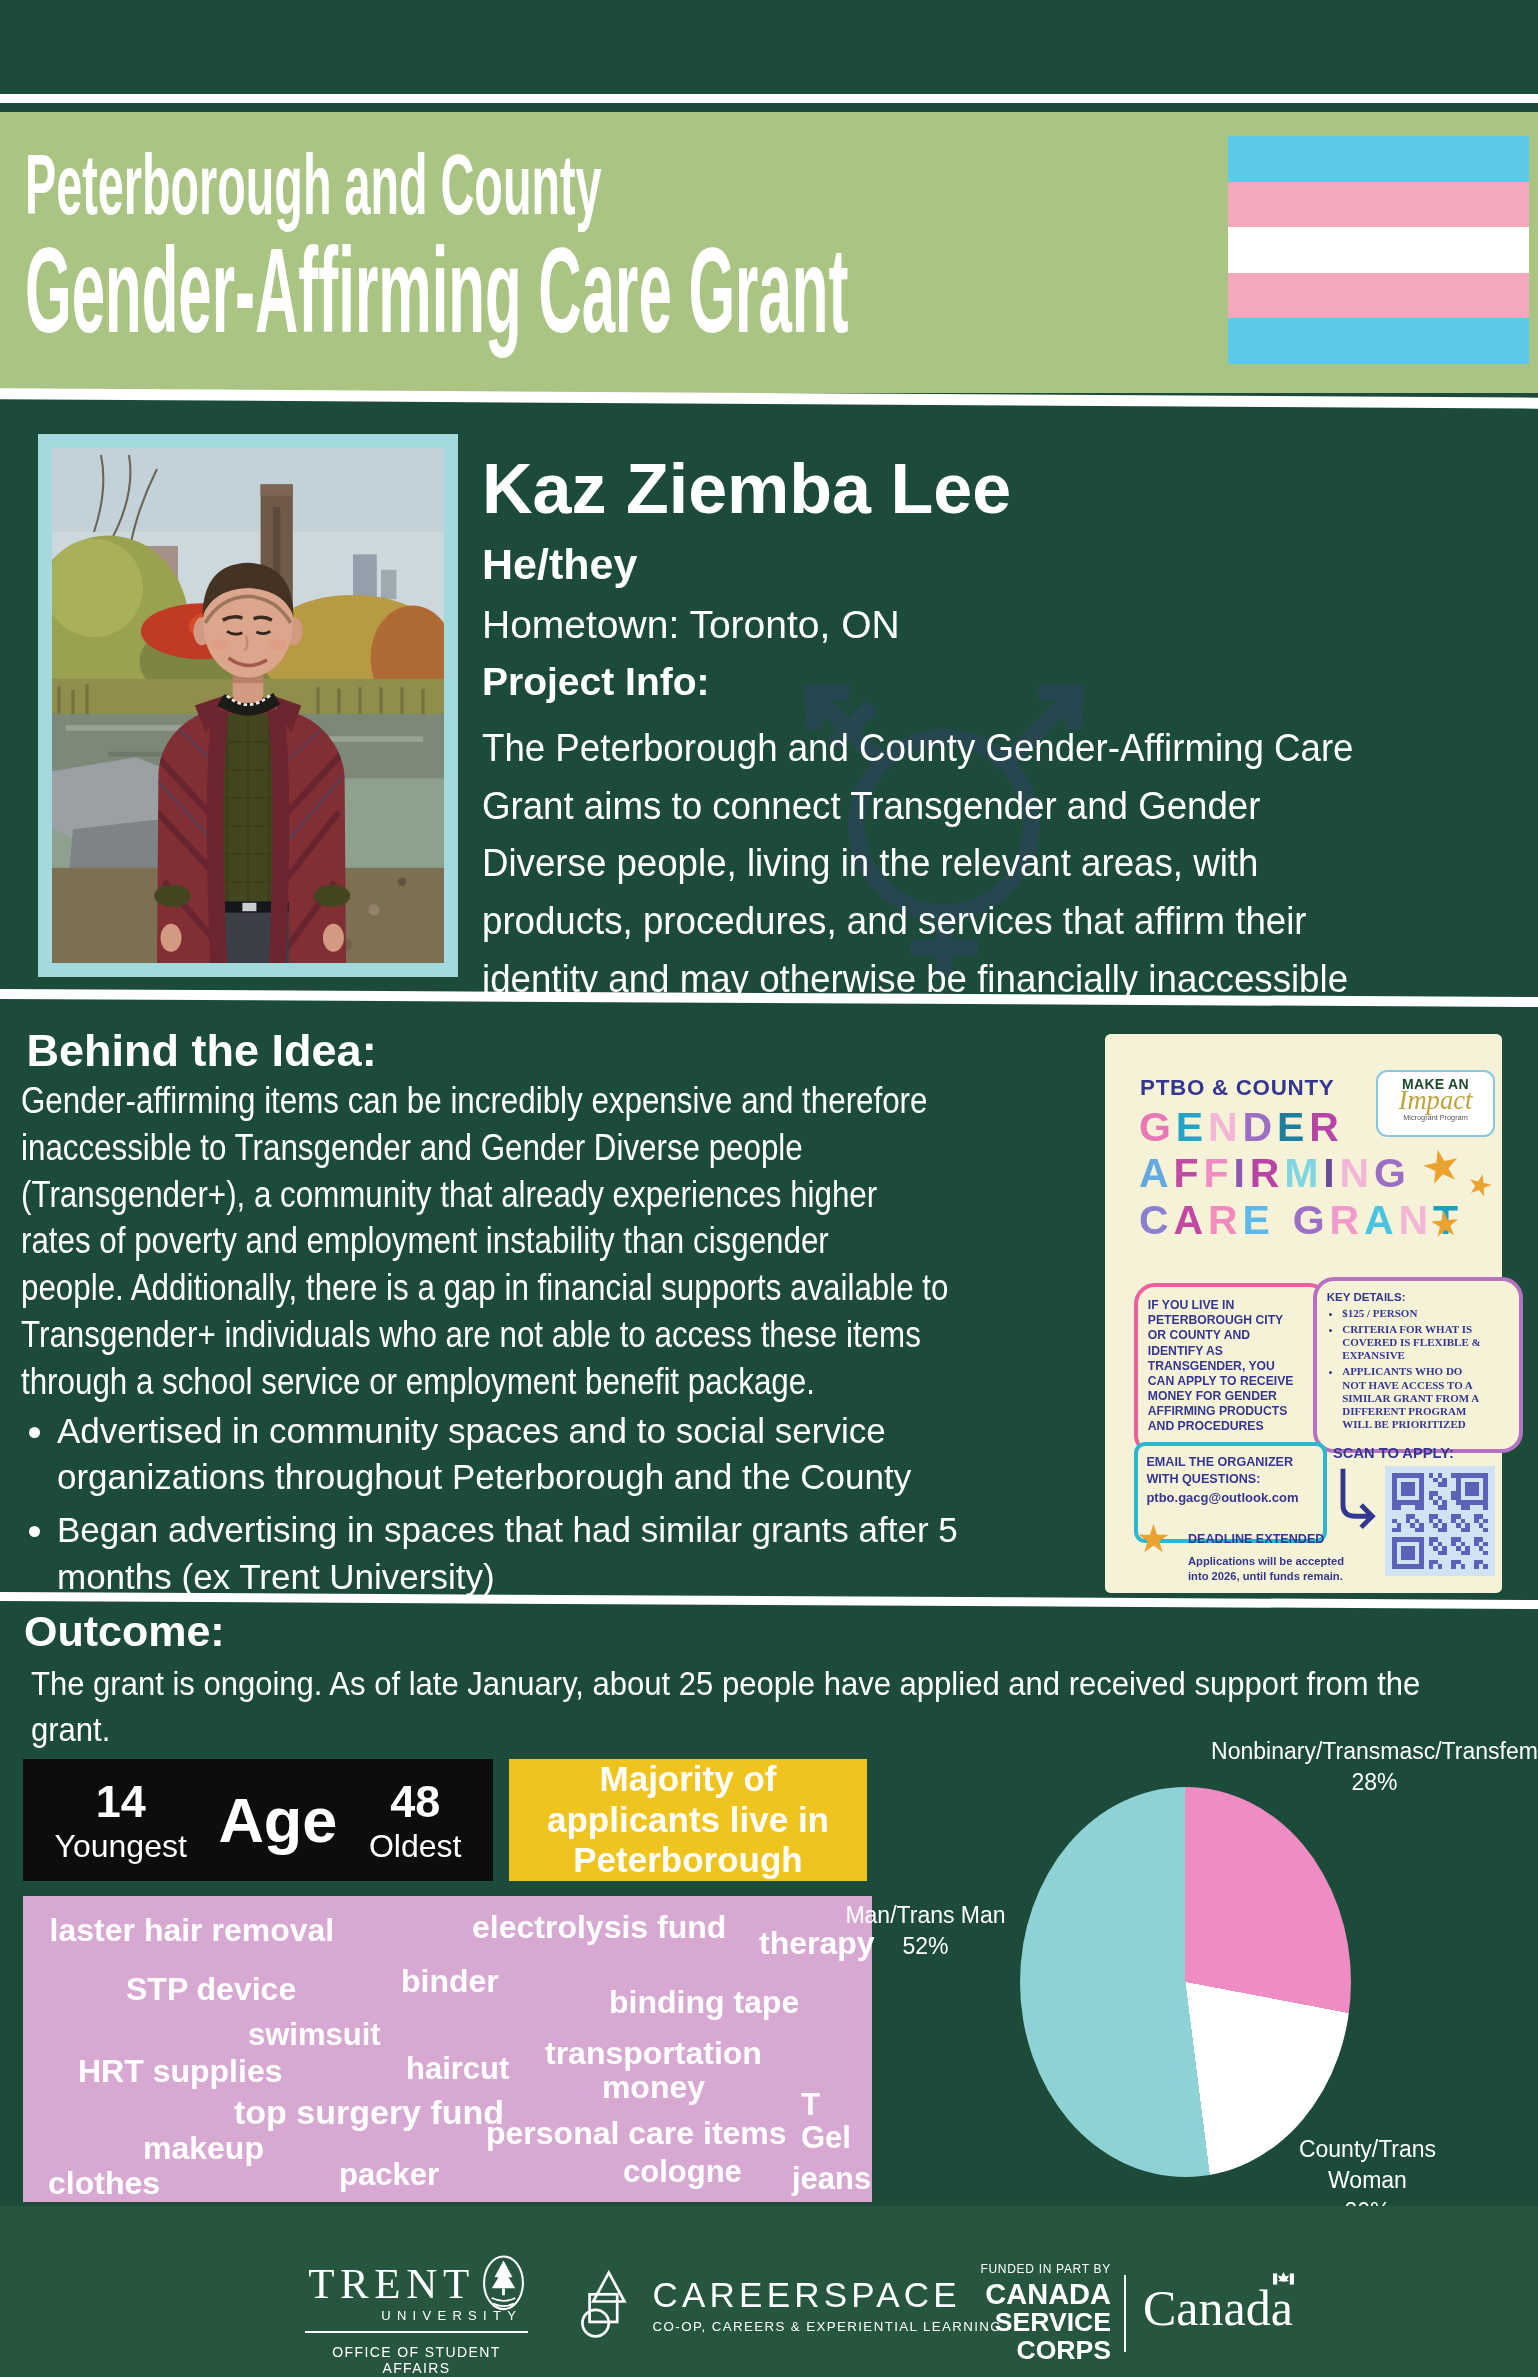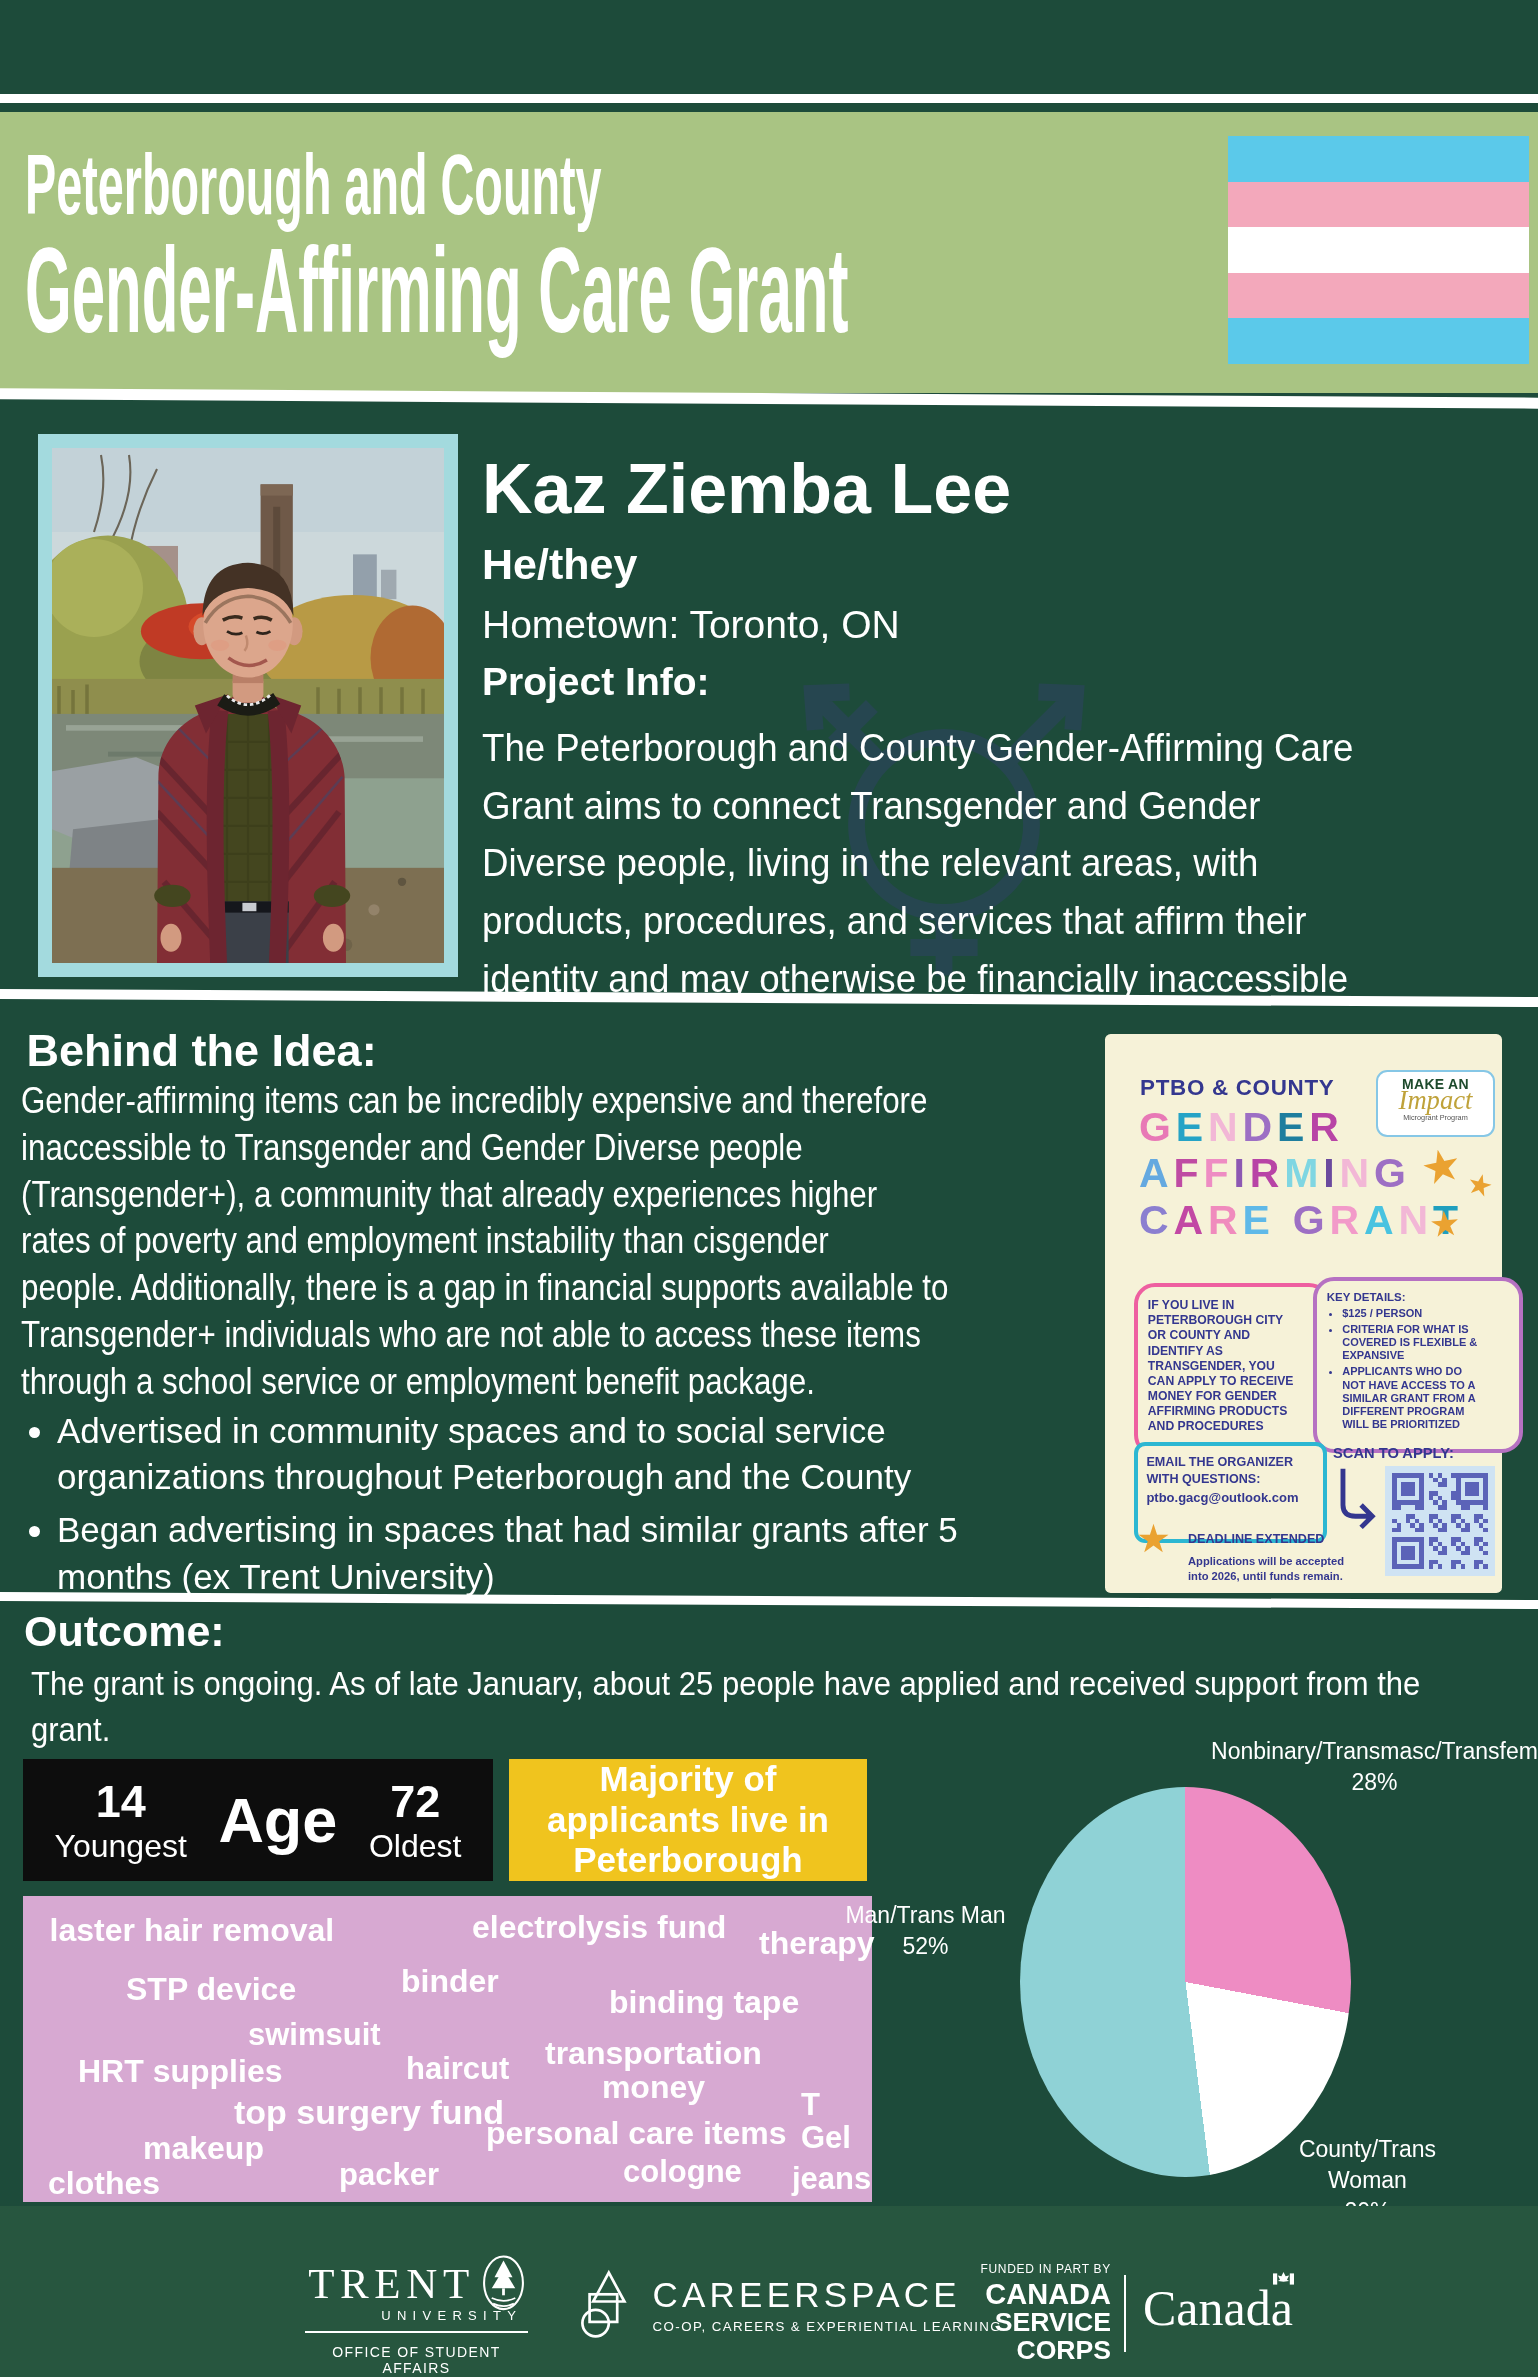--- a/index.html
+++ b/index.html
@@ -204,21 +204,21 @@
 OR COUNTY AND
 IDENTIFY AS
 TRANSGENDER, YOU
 CAN APPLY TO RECEIVE
 MONEY FOR GENDER
 AFFIRMING PRODUCTS
 AND PROCEDURES</div>
 
     <div class="fl-box" style="left:208px;top:243px;width:182px;height:148px;border:4.9px solid #b671c2;border-radius:21px;padding:9.8px;">
       <div style="font-size:11.5px;">KEY DETAILS:</div>
-      <ul class="keylist" style="font-size:11px;line-height:1.2;">
+      <ul class="keylist" style="font-size:11px;line-height:1.2;font-family:Liberation Serif, serif;">
           <li>$125 / PERSON</li>
           <li>CRITERIA FOR WHAT IS
 COVERED IS FLEXIBLE &amp;
 EXPANSIVE</li>
           <li>APPLICANTS WHO DO
 NOT HAVE ACCESS TO A
 SIMILAR GRANT FROM A
 DIFFERENT PROGRAM
 WILL BE PRIORITIZED</li>
         </ul>
@@ -690,21 +690,21 @@
   <div class="abs pre" style="left:31px;top:1661px;font-size:33px;line-height:1.4;width:1580px;transform:scaleX(.94);transform-origin:left top;">The grant is ongoing. As of late January, about 25 people have applied and received support from the
 grant.</div>
 
   <div class="agebox">
     <div class="agecol">
       <div class="bold" style="font-size:45px;">14</div>
       <div style="font-size:32px;">Youngest</div>
     </div>
     <div class="bold" style="font-size:63px;">Age</div>
     <div class="agecol">
-      <div class="bold" style="font-size:45px;">72</div>
+      <div class="bold" style="font-size:45px;">48</div>
       <div style="font-size:32px;">Oldest</div>
     </div>
   </div>
 
   <div class="majority pre">Majority of
 applicants live in
 Peterborough</div>
 
   <div class="cloud">
       <span class="cloud-item" style="left: 26.6px; top: 18px; font-size: 32px;">laster hair removal</span>

